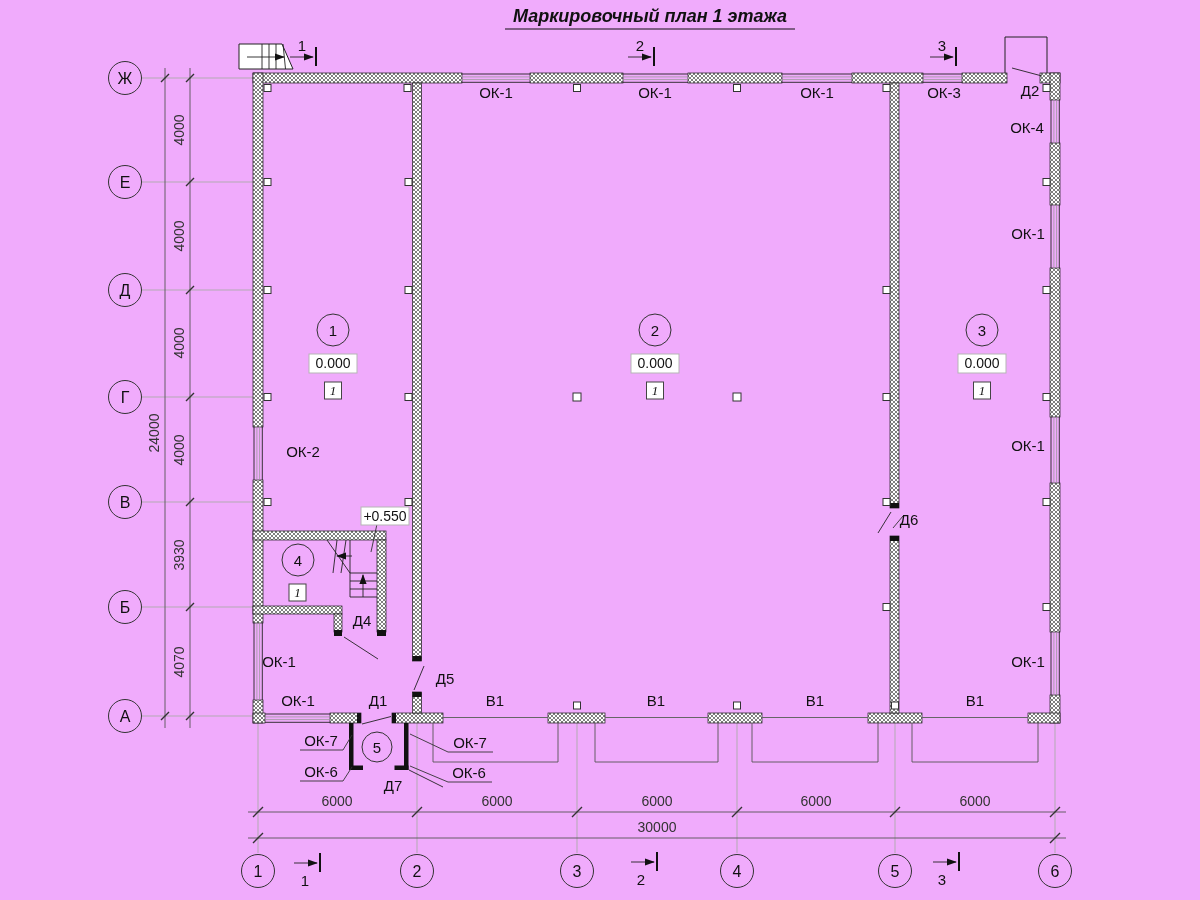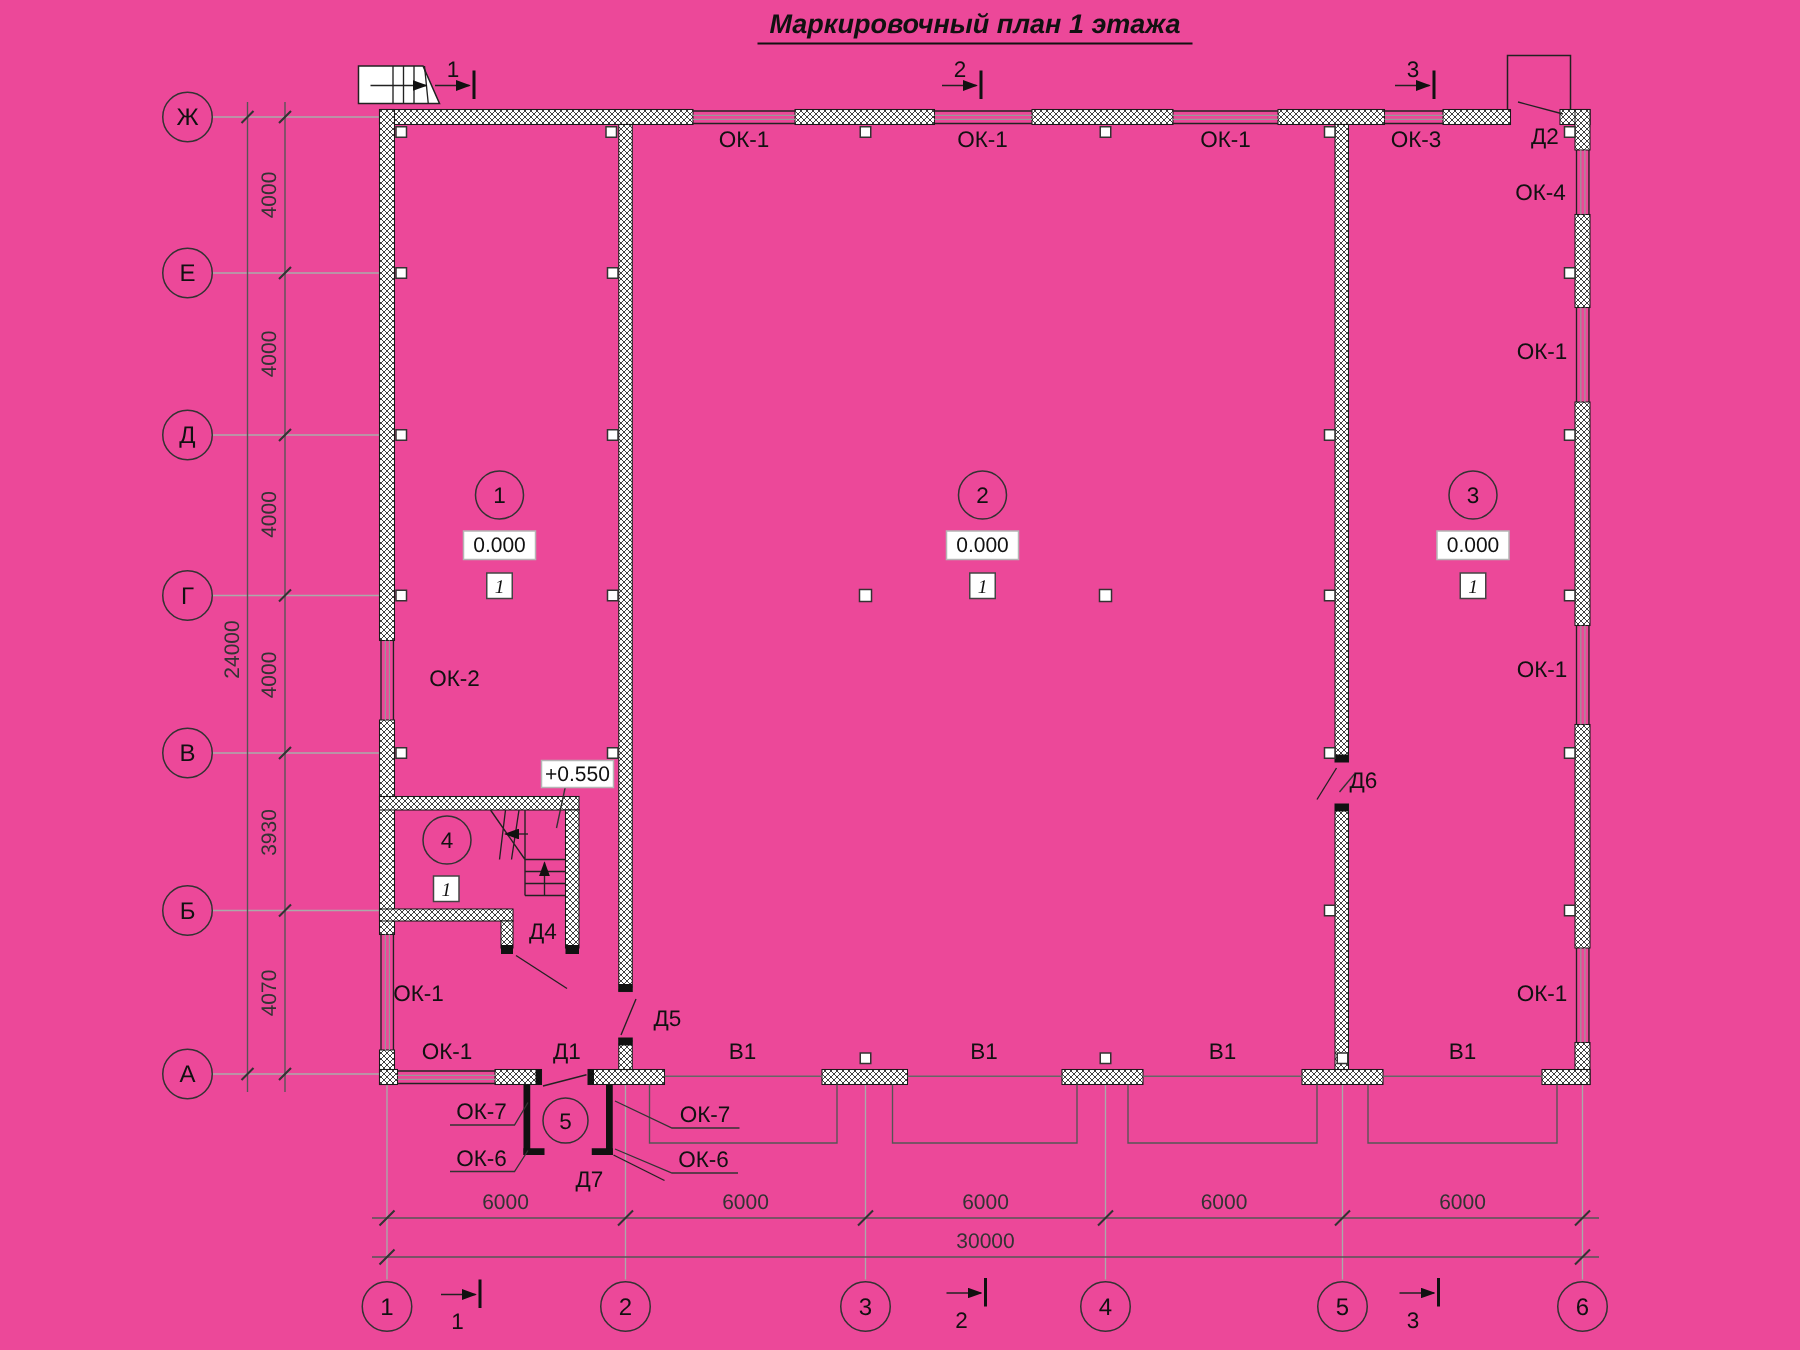--- a/index.html
+++ b/index.html
@@ -1,16 +1,16 @@
 <!DOCTYPE html>
 <html><head>
 <meta charset="utf-8">
 <style>
   html,body{margin:0;padding:0;background:#fff;}
-  .page{width:1200px;height:900px;position:relative;background:#ec4899;overflow:hidden;}
+  .page{width:1200px;height:900px;position:relative;background:#f0abfc;overflow:hidden;}
   svg{display:block;}
   text{text-anchor:middle;fill:#111;}
   .txt{font:15px "Liberation Sans", sans-serif;}
   .dimtxt{font:14px "Liberation Sans", sans-serif;fill:#333;}
   .axtxt{font:16px "Liberation Sans", sans-serif;}
   .ittxt{font:italic 13px "Liberation Serif", serif;}
   .titletxt{font:italic bold 18px "Liberation Sans", sans-serif;}
   .elevtxt{font:14px "Liberation Sans", sans-serif;}
   .ln9{stroke:#222;stroke-width:.9;fill:none;}
   .thin{stroke:#aaa;stroke-width:.9;fill:none;}

